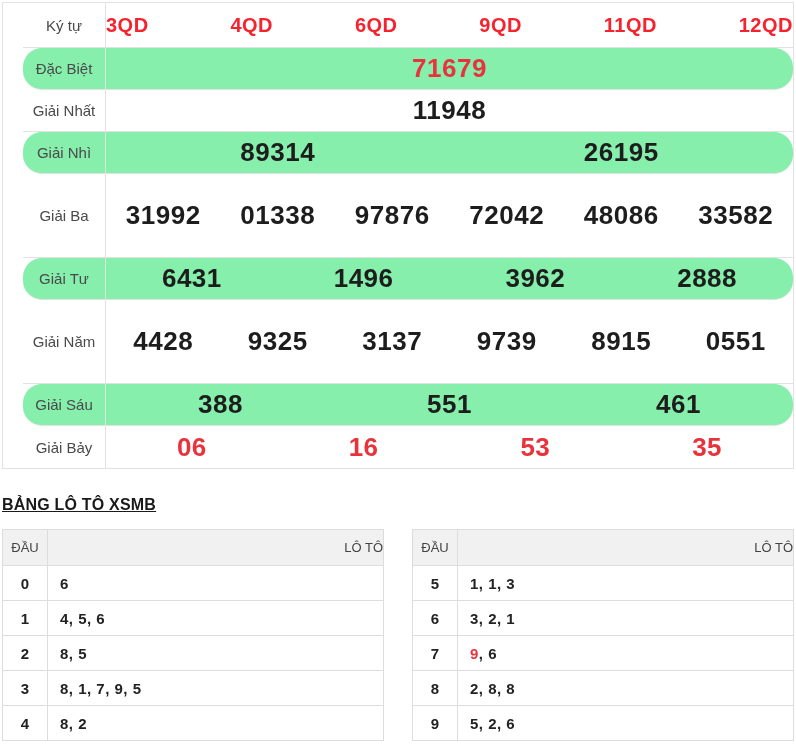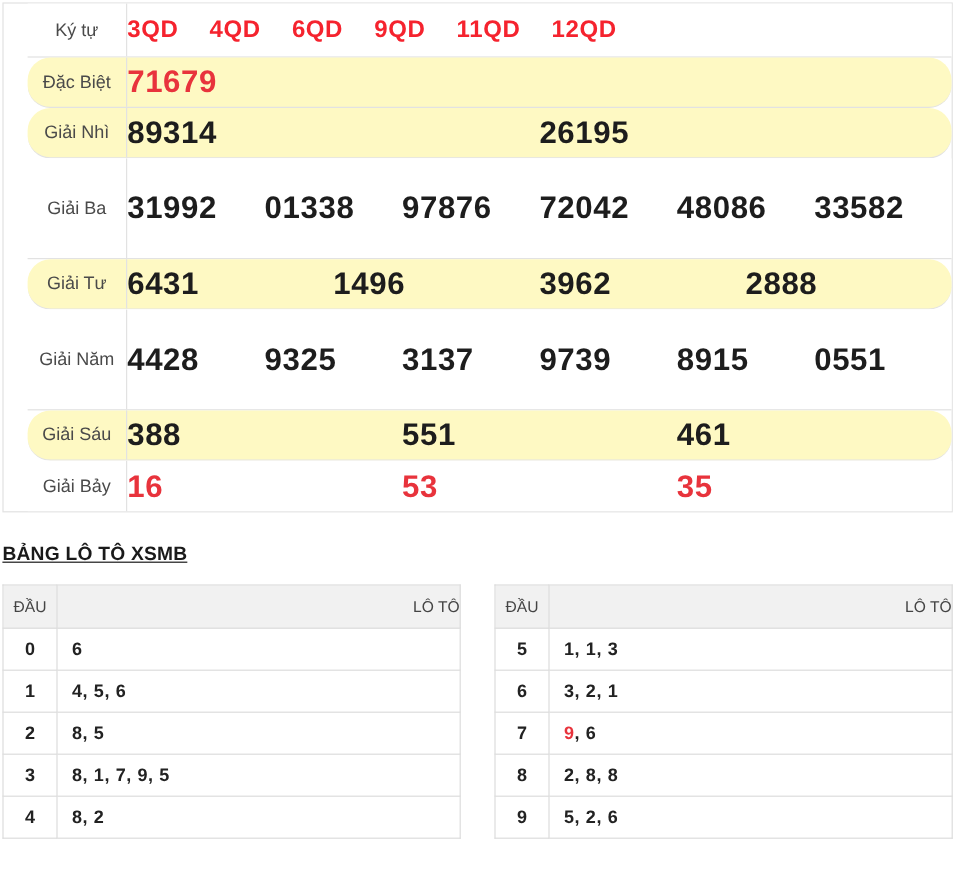--- a/index.html
+++ b/index.html
@@ -16,50 +16,50 @@
     border: 1px solid #e2e2e2;
     padding-left: 20px;
   }
   .p-row {
     display: flex;
     align-items: stretch;
     border-bottom: 1px solid #e2e2e2;
     background: #ffffff;
   }
   .p-row:last-child { border-bottom: none; }
-  .p-row.gray { background: #fef9c3; border-radius: 19px; }
+  .p-row.gray { background: #86efac; border-radius: 19px; }
   .p-label {
     flex: 0 0 83px;
     border-right: 1px solid #e2e2e2;
     display: flex;
     align-items: center;
     justify-content: center;
     font-size: 15px;
     color: #4a4a4a;
     text-align: center;
   }
   .p-values {
     flex: 1;
     display: flex;
     align-items: center;
   }
   .p-values.center-group {
-    justify-content: flex-start;
+    justify-content: space-between;
     gap: 26px;
   }
   .p-values.stack {
     justify-content: center;
   }
   .line {
     display: flex;
     width: 100%;
     height: 42px;
     align-items: center;
   }
-  .cols > .num, .line > .num { flex: 1; text-align: left; }
+  .cols > .num, .line > .num { flex: 1; text-align: center; }
   .num {
     font-size: 26px;
     font-weight: 700;
     color: #1d1d1d;
     letter-spacing: 0.5px;
   }
   .num.red { color: #e8333c; }
   .kytu {
     font-size: 20px;
     font-weight: 700;
@@ -133,20 +133,26 @@
     </div>
   </div>
 
   <div class="p-row gray rh">
     <div class="p-label">Đặc Biệt</div>
     <div class="p-values cols">
       <span class="num red">71679</span>
     </div>
   </div>
 
+  <div class="p-row rh">
+    <div class="p-label">Giải Nhất</div>
+    <div class="p-values cols">
+      <span class="num">11948</span>
+    </div>
+  </div>
 
   <div class="p-row gray rh">
     <div class="p-label">Giải Nhì</div>
     <div class="p-values cols">
       <span class="num">89314</span>
       <span class="num">26195</span>
     </div>
   </div>
 
   <div class="p-row rh2">
@@ -196,20 +202,21 @@
     <div class="p-values cols">
       <span class="num">388</span>
       <span class="num">551</span>
       <span class="num">461</span>
     </div>
   </div>
 
   <div class="p-row rh">
     <div class="p-label">Giải Bảy</div>
     <div class="p-values cols">
+      <span class="num red">06</span>
       <span class="num red">16</span>
       <span class="num red">53</span>
       <span class="num red">35</span>
     </div>
   </div>
 
 </div>
 
 <h2 class="loto-title">BẢNG LÔ TÔ XSMB</h2>
 

